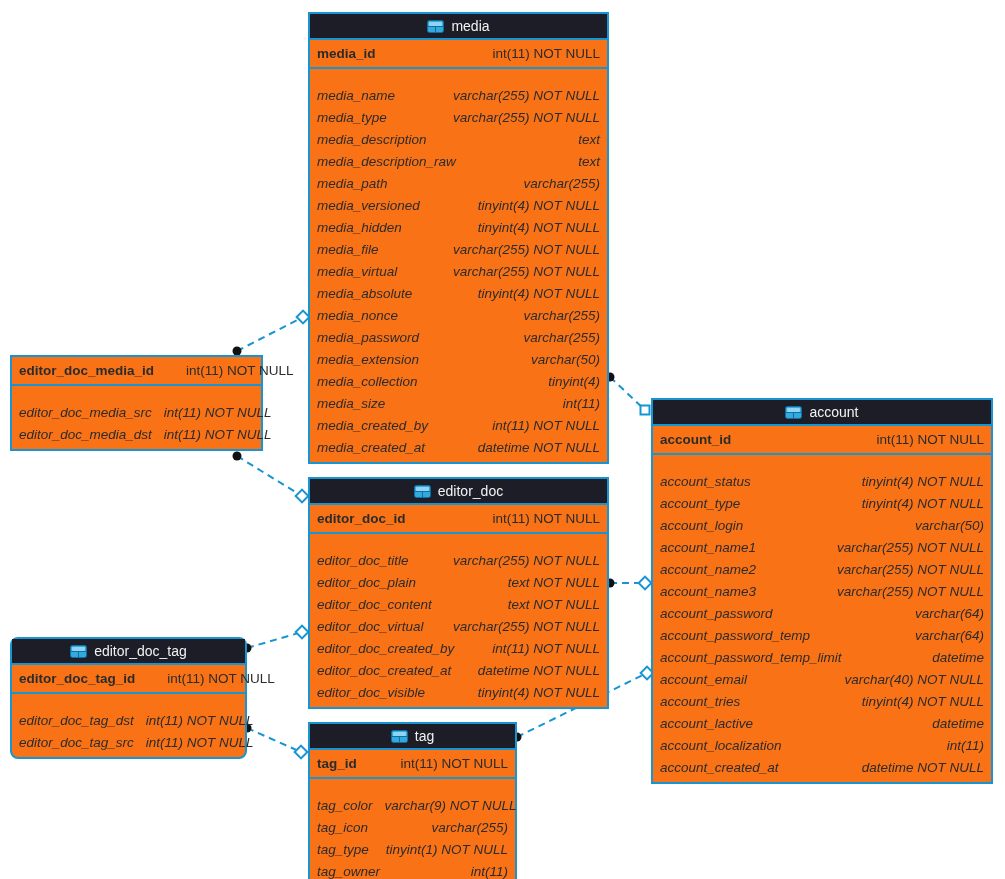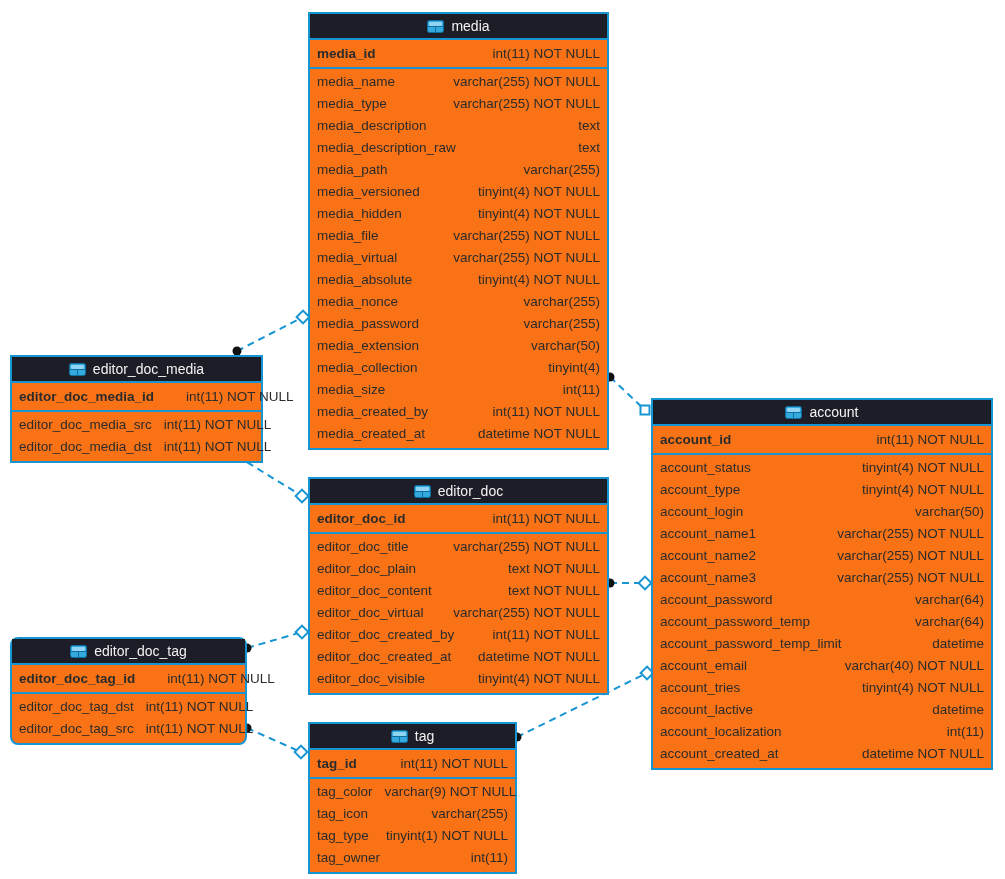--- a/index.html
+++ b/index.html
@@ -28,21 +28,21 @@
     height:24px;
     background:var(--header-bg);
     color:var(--header-text);
     border-bottom:2px solid var(--blue);
     display:flex;align-items:center;justify-content:center;
     gap:7px;font-size:14px;
     white-space:nowrap;
   }
   .ticon{display:inline-flex;flex:0 0 auto;}
   .pk-section{border-bottom:2px solid var(--blue);padding:1px 0;}
-  .body-section{padding:2px 0 3px;}
+  .body-section{padding:16px 0 3px;font-style:italic;}
   .row{
     display:flex;justify-content:space-between;align-items:center;
     gap:12px;
     height:22px;line-height:22px;
     padding:0 7px;
     font-size:13.5px;color:var(--row-text);
     white-space:nowrap;
   }
   .pk-section .row{height:25px;line-height:25px;gap:32px;}
   .pk-section .colname{font-weight:bold;}
@@ -173,31 +173,20 @@
             <span class="colname">media_created_by</span>
             <span class="coltype">int(11) NOT NULL</span>
           </div>
           <div class="row">
             <span class="colname">media_created_at</span>
             <span class="coltype">datetime NOT NULL</span>
           </div>
         </div>
       </div>
       <div class="table-card" style="left: 10px; top: 355px; width: 253px;">
-        <div class="thead">
-          <span class="ticon">
-            <svg width="17" height="13" viewBox="0 0 17 13">
-              <rect x="0.5" y="0.5" width="16" height="12" rx="2" fill="#34a9dd" stroke="#0e6fa0"></rect>
-              <rect x="2" y="2" width="13" height="4" rx="1" fill="#8fd4f2"></rect>
-              <line x1="8.5" y1="6.5" x2="8.5" y2="12" stroke="#0e6fa0" stroke-width="1"></line>
-              <line x1="1" y1="6.5" x2="16" y2="6.5" stroke="#0e6fa0" stroke-width="1"></line>
-            </svg>
-          </span>
-          <span>editor_doc_media</span>
-        </div>
         <div class="pk-section">
           <div class="row">
             <span class="colname">editor_doc_media_id</span>
             <span class="coltype">int(11) NOT NULL</span>
           </div>
         </div>
         <div class="body-section">
           <div class="row">
             <span class="colname">editor_doc_media_src</span>
             <span class="coltype">int(11) NOT NULL</span>

